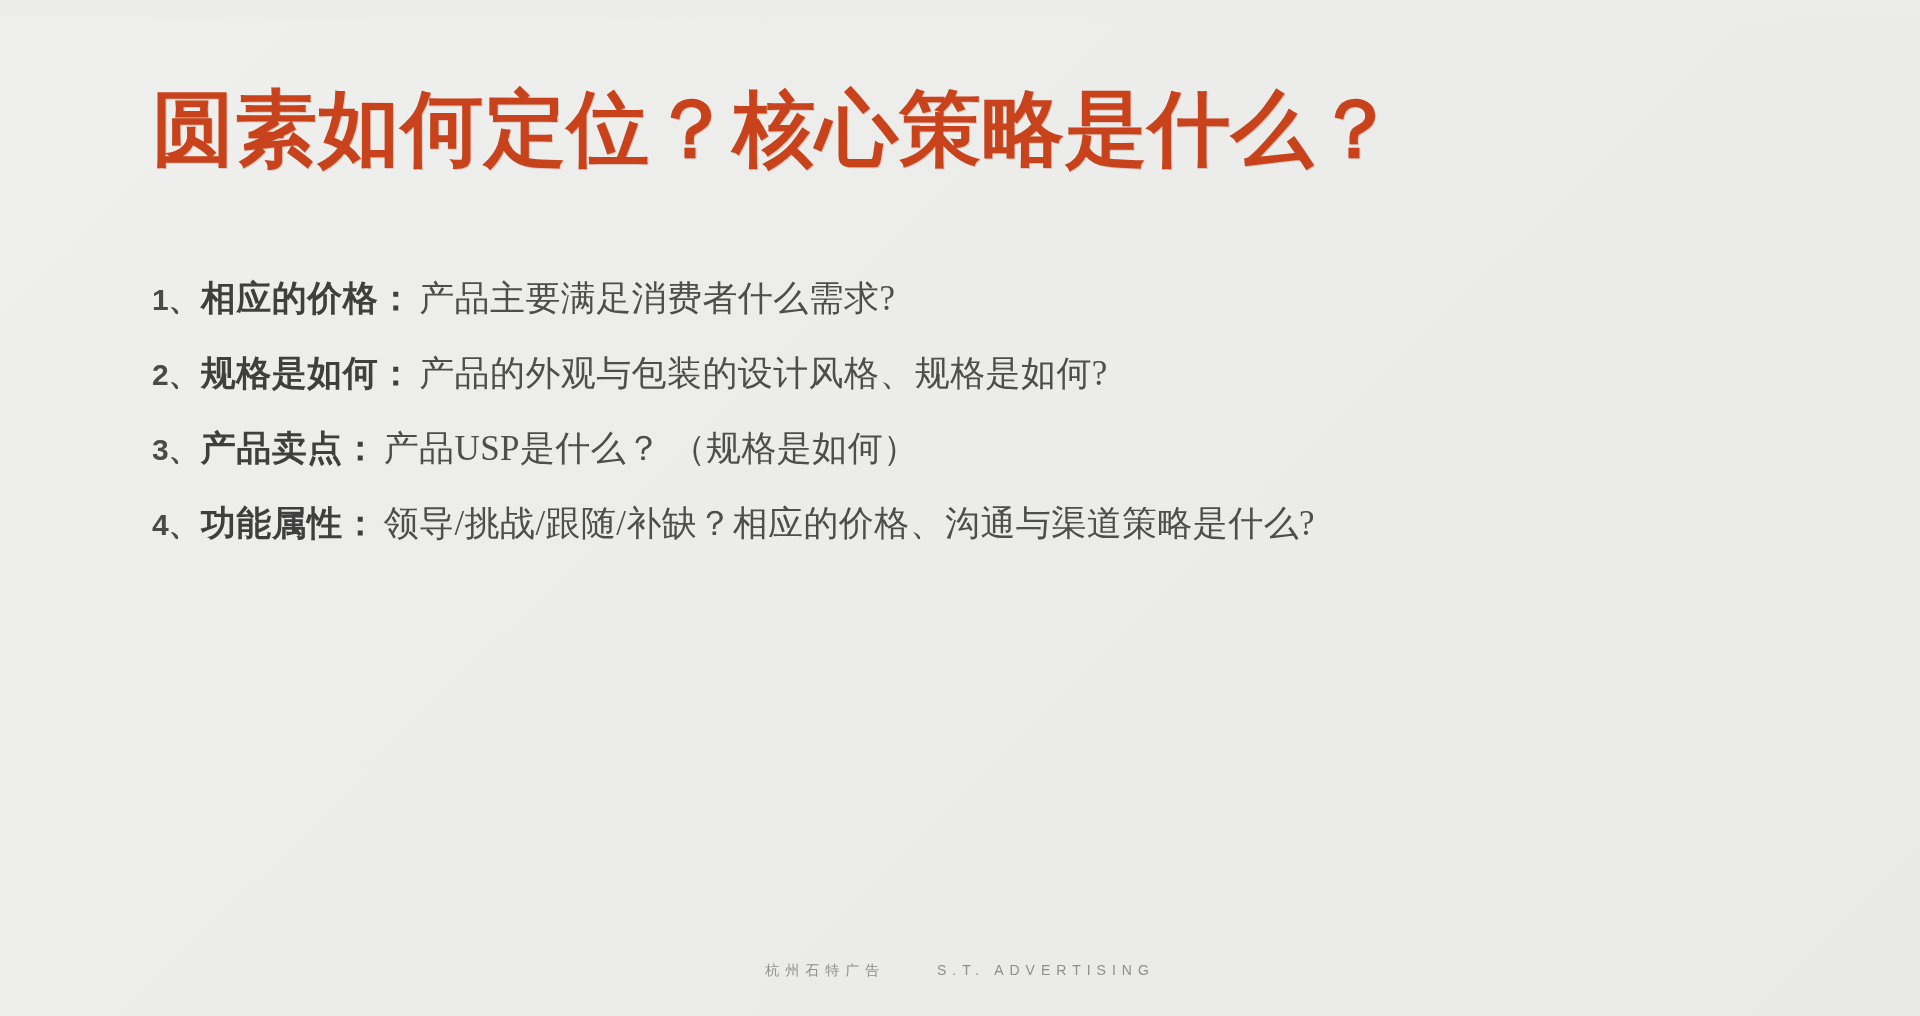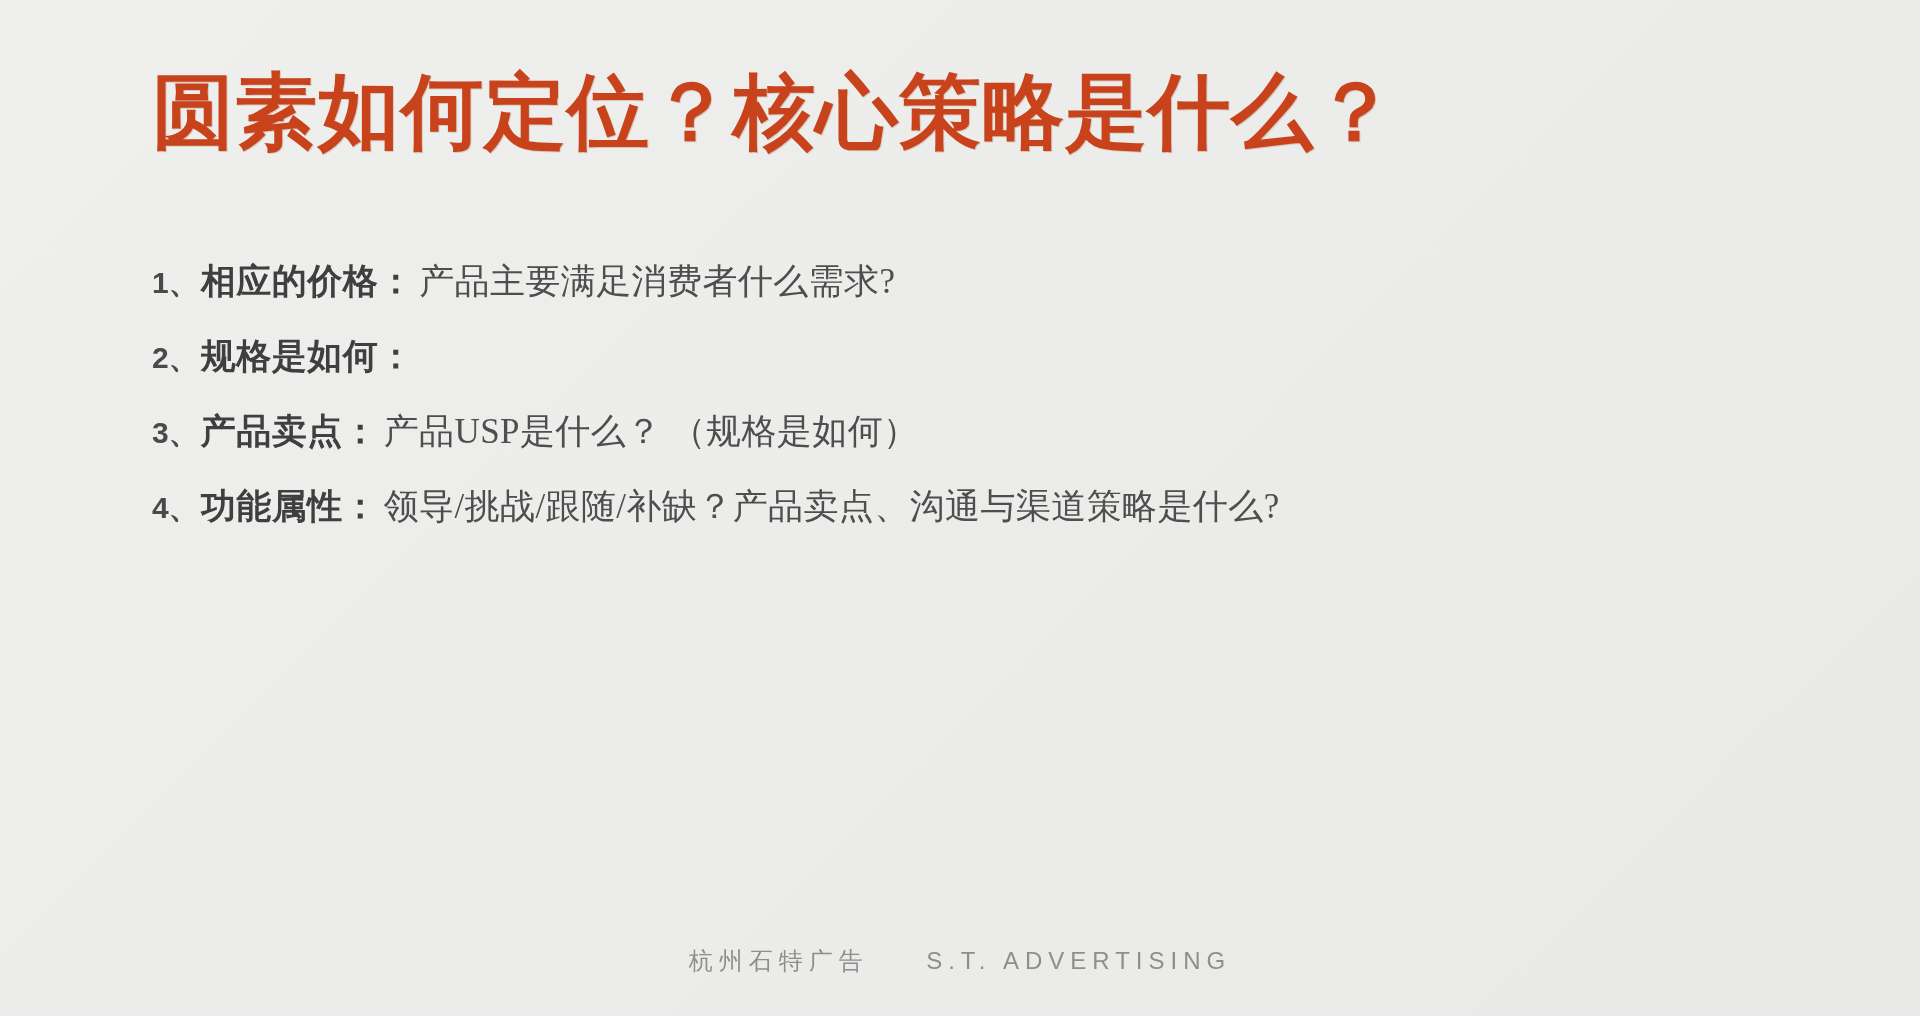--- a/index.html
+++ b/index.html
@@ -13,20 +13,21 @@
     background: #ececea;
     font-family: "Liberation Sans", "DejaVu Sans", sans-serif;
     overflow: hidden;
     position: relative;
   }
 
   .slide {
     position: absolute;
     inset: 0;
     background: linear-gradient(135deg, #efefed 0%, #ececea 45%, #e9e9e7 100%);
+    margin-top: 17px;
   }
 
   
   .title {
     position: absolute;
     left: 152px;
     top: 68px;
     width: 1620px;
     color: #C8431B;
     font-size: 82px;
@@ -88,21 +89,21 @@
   }
 
   
   .footer {
     position: absolute;
     left: 0;
     right: 0;
     top: 945px;
     text-align: center;
     color: #8e8e8e;
-    font-size: 24px;
+    font-size: 14px;
     letter-spacing: 5px;
     font-weight: 400;
     white-space: nowrap;
   }
   .footer-cn { letter-spacing: 6px; }
   .footer-gap { display: inline-block; width: 34px; }
   .footer-en { letter-spacing: 6px; }
 </style>
 </head>
 <body>
@@ -117,34 +118,35 @@
       <span class="item-num">1、</span>
       <span class="item-label">相应的价格</span>
       <span class="item-sep">：</span>
       <span class="item-text">产品主要满足消费者什么需求?</span>
     </div>
 
     <div class="list-item">
       <span class="item-num">2、</span>
       <span class="item-label">规格是如何</span>
       <span class="item-sep">：</span>
+      <span class="item-text">产品的外观与包装的设计风格、规格是如何?</span>
     </div>
 
     <div class="list-item">
       <span class="item-num">3、</span>
       <span class="item-label">产品卖点</span>
       <span class="item-sep">：</span>
       <span class="item-text">产品USP是什么？ （规格是如何）</span>
     </div>
 
     <div class="list-item">
       <span class="item-num">4、</span>
       <span class="item-label">功能属性</span>
       <span class="item-sep">：</span>
-      <span class="item-text">领导/挑战/跟随/补缺？产品卖点、沟通与渠道策略是什么?</span>
+      <span class="item-text">领导/挑战/跟随/补缺？相应的价格、沟通与渠道策略是什么?</span>
     </div>
 
   </div>
 
   <div class="footer">
     <span class="footer-cn">杭州石特广告</span>
     <span class="footer-gap"></span>
     <span class="footer-en">S.T. ADVERTISING</span>
   </div>
 

